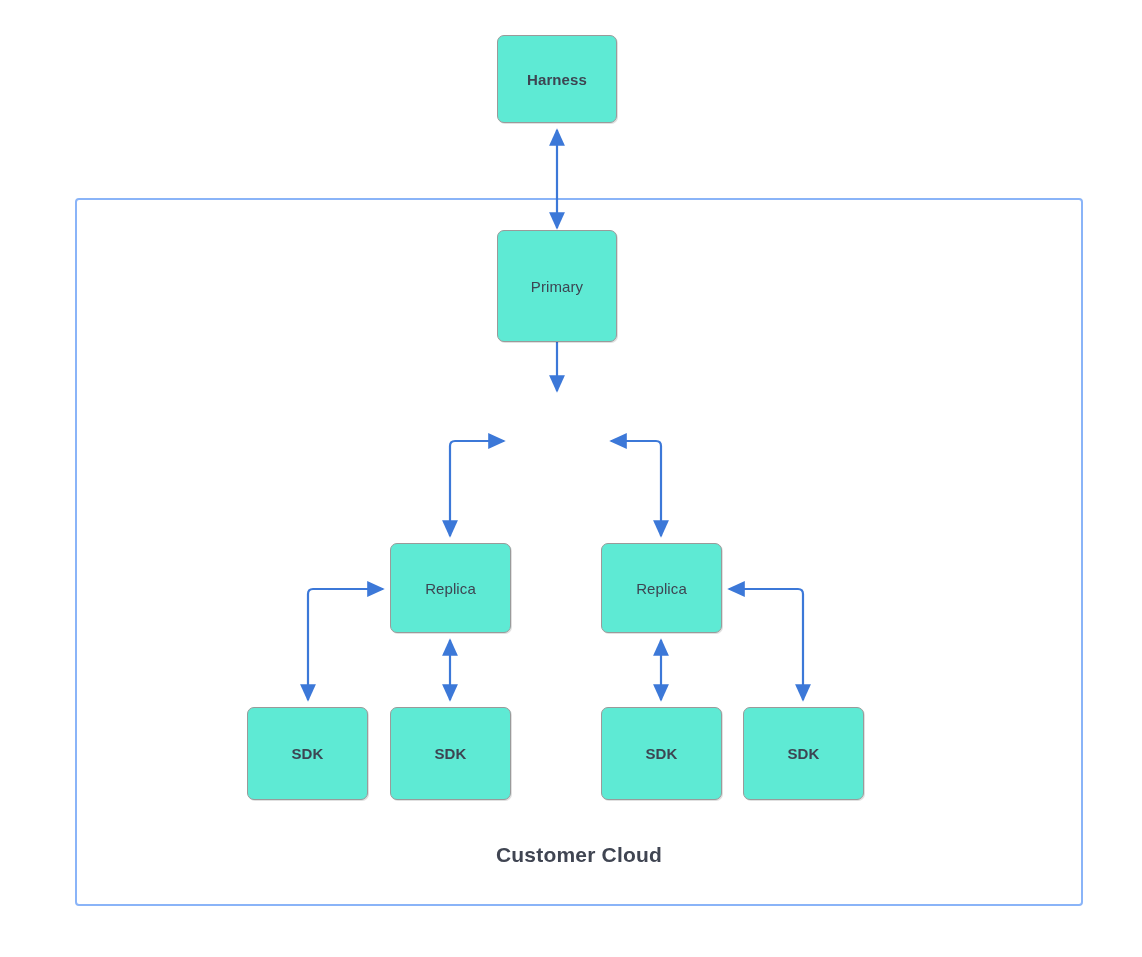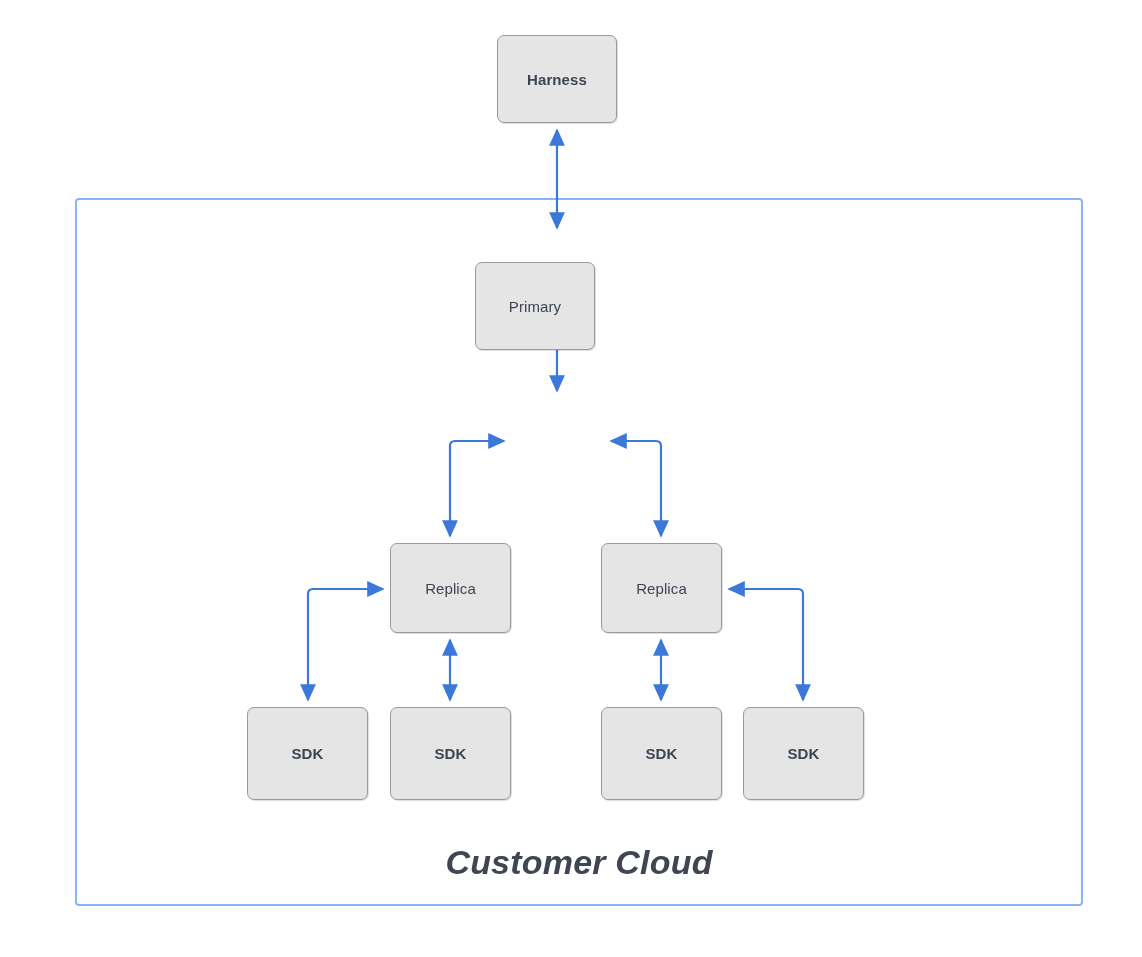--- a/index.html
+++ b/index.html
@@ -24,21 +24,21 @@
     width: 1142px;
     height: 957px;
     pointer-events: none;
   }
   .node {
     position: absolute;
     box-sizing: border-box;
     display: flex;
     align-items: center;
     justify-content: center;
-    background: #e5e5e5;
+    background: #5eead4;
     border: 1px solid #9a9a9a;
     border-radius: 7px;
     color: #3d4552;
     font-size: 15px;
     letter-spacing: 0.1px;
     box-shadow: 1px 1px 0 rgba(0,0,0,0.12);
   }
   .node.bold { font-weight: bold; }
   .node.regular { font-weight: normal; }
 
@@ -46,25 +46,24 @@
     position: absolute;
     box-sizing: border-box;
     border: 2px solid #8ab4f8;
     border-radius: 4px;
     background: transparent;
   }
   .cloud-label {
     position: absolute;
     width: 100%;
     text-align: center;
-    font-size: 34px;
+    font-size: 21px;
     font-weight: bold;
     color: #404552;
     letter-spacing: 0.2px;
-    font-style: italic;
   }
   .db {
     position: absolute;
     display: flex;
     align-items: center;
     justify-content: center;
     color: #3d4552;
     font-size: 15px;
   }
   .db svg {
@@ -112,21 +111,21 @@
       <path d="M661,700 L661,640"></path>
 
       <path d="M803,700 L803,594 Q803,589 798,589 L729,589"></path>
     </g>
   </svg>
 
   <div class="node bold" id="node-harness" style="left: 497px; top: 35px; width: 120px; height: 88px;">
     <span>Harness</span>
   </div>
 
-  <div class="node regular" id="node-primary" style="left: 475px; top: 230px; width: 120px; height: 88px; margin-top: 32px;">
+  <div class="node regular" id="node-primary" style="left: 497px; top: 230px; width: 120px; height: 112px;">
     <span>Primary</span>
   </div>
 
 
   <div class="node regular" id="node-replica1" style="left: 390px; top: 543px; width: 121px; height: 90px;">
     <span>Replica</span>
   </div>
 
   <div class="node regular" id="node-replica2" style="left: 601px; top: 543px; width: 121px; height: 90px;">
     <span>Replica</span>

